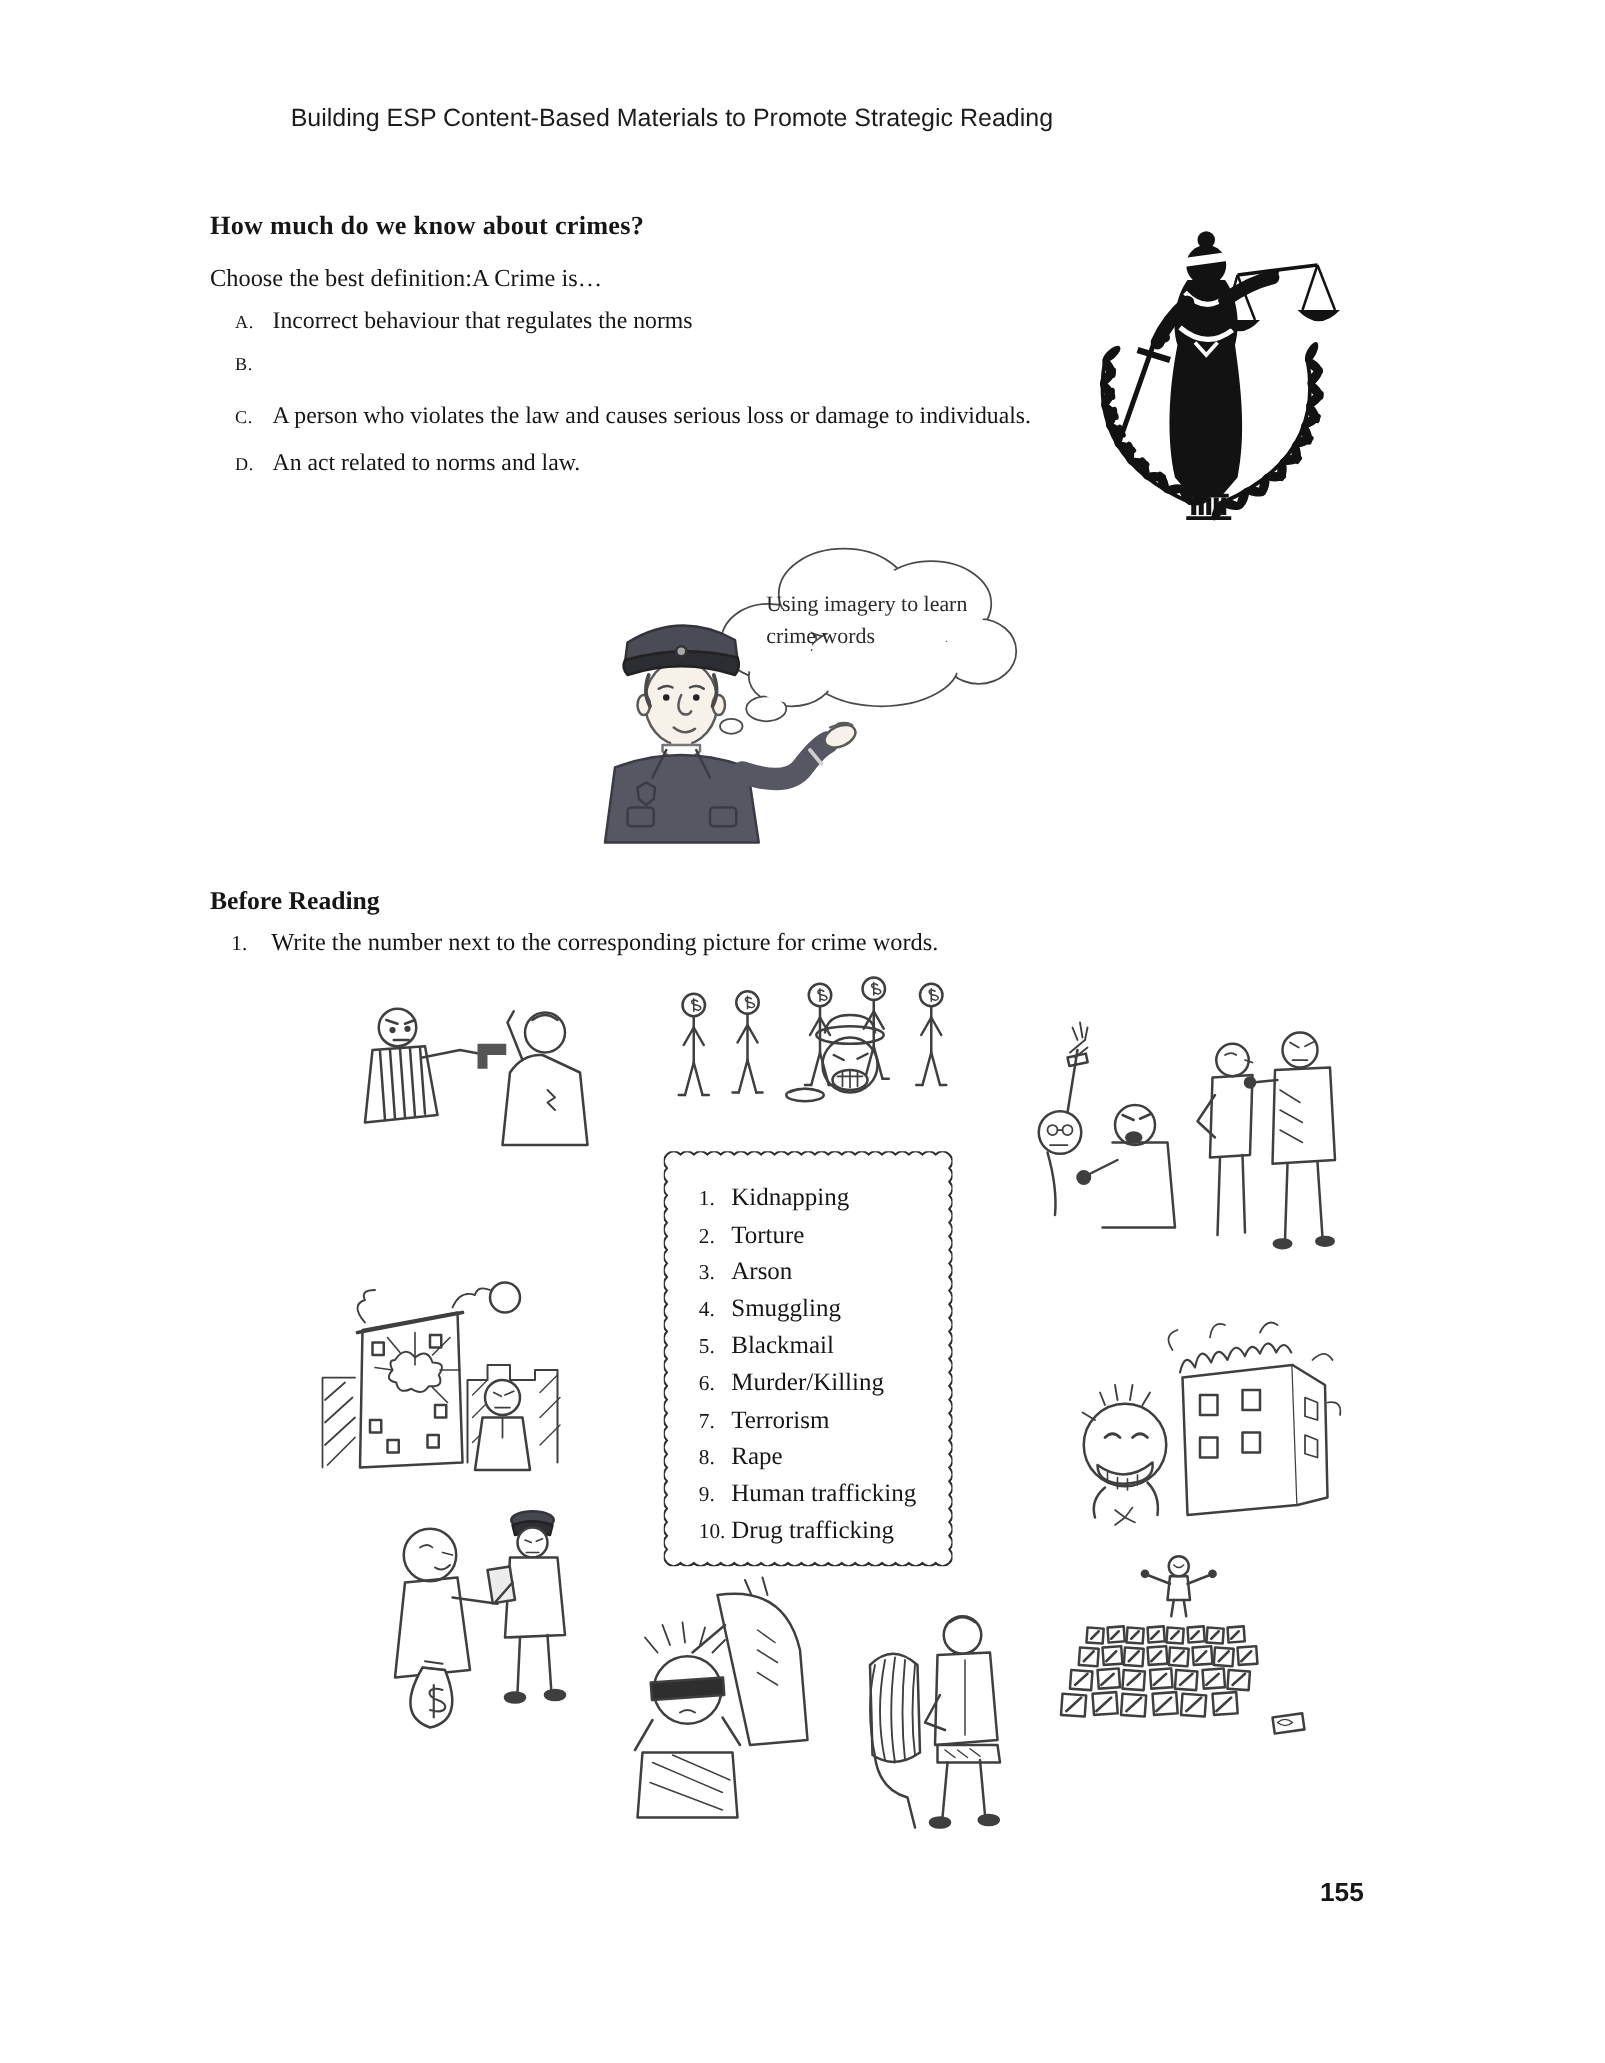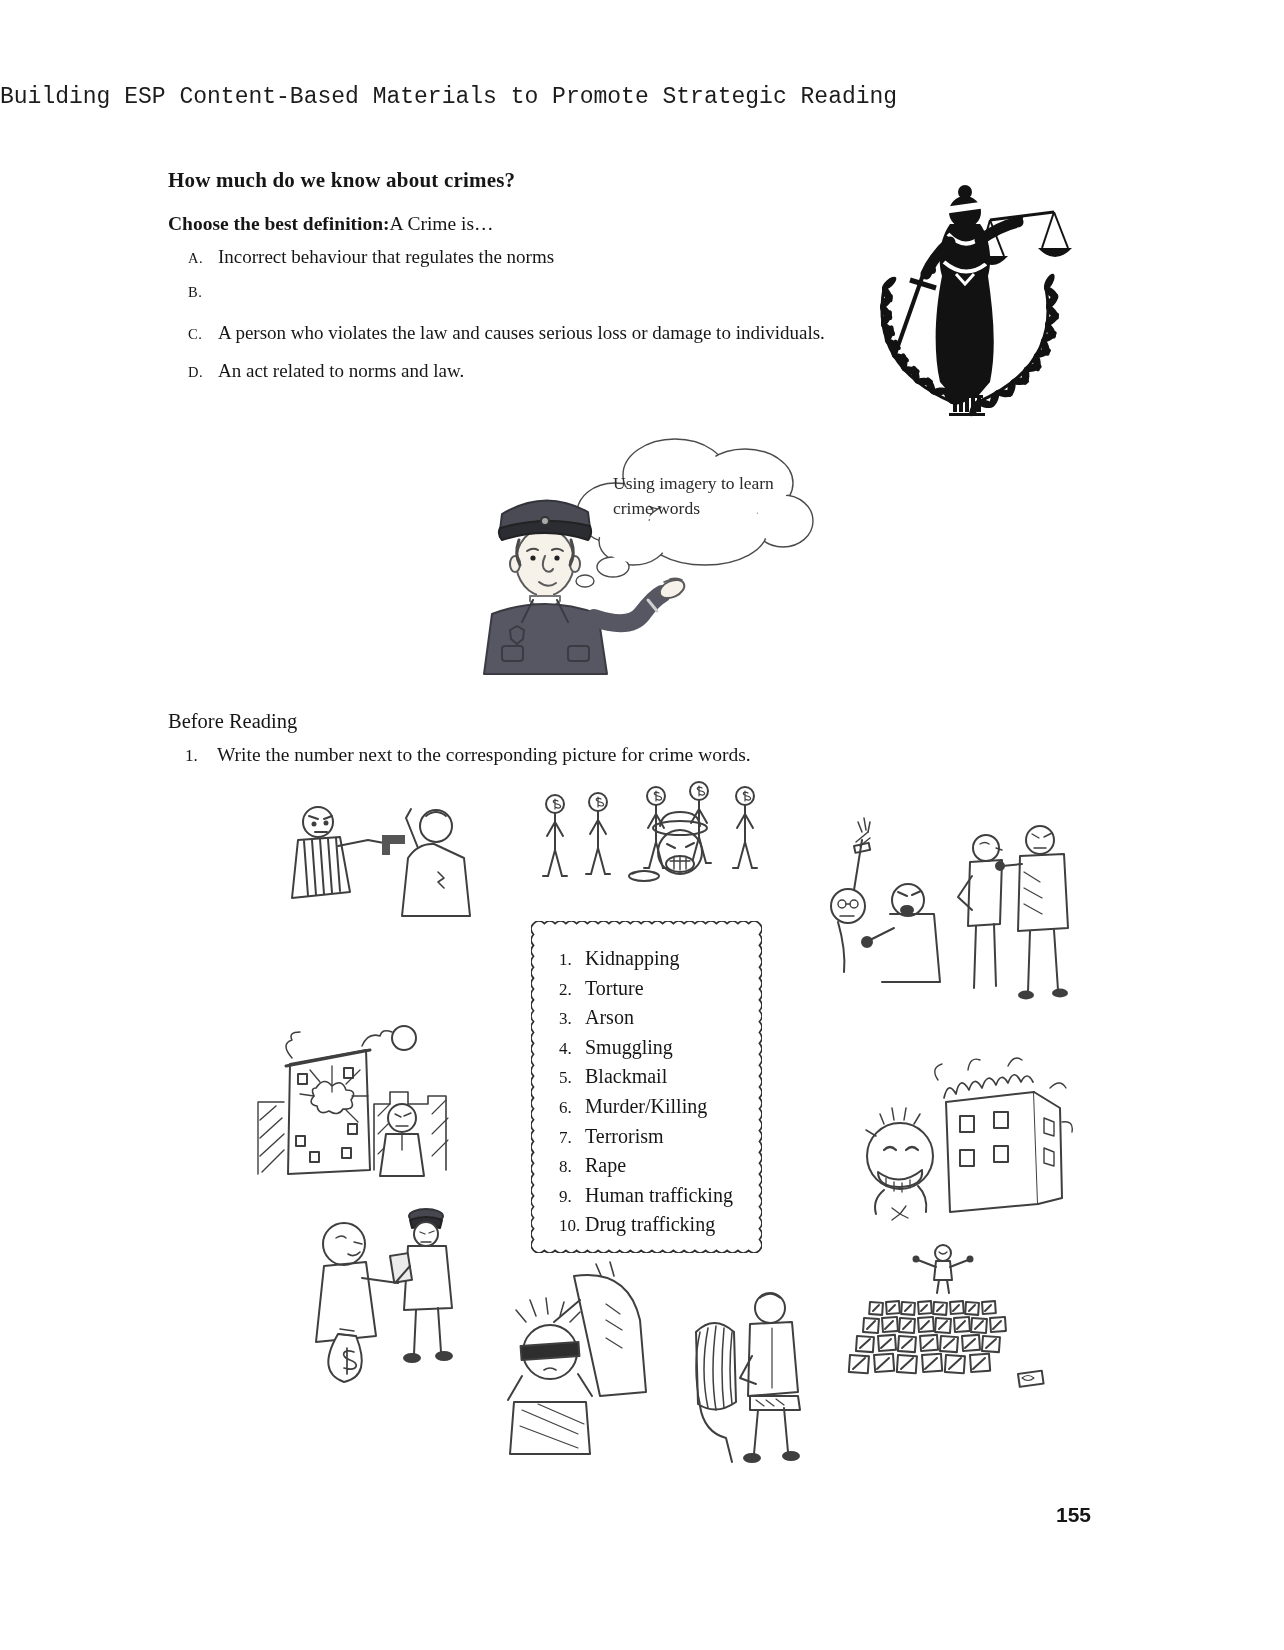--- a/index.html
+++ b/index.html
@@ -1,40 +1,40 @@
 <!DOCTYPE html>
 <html><head>
 <meta charset="utf-8">
 <style>
   *{margin:0;padding:0;box-sizing:border-box}
   html,body{background:#fff}
   .page{position:relative;width:1284px;height:1650px;background:#fff;color:#161616;
         font-family:"Liberation Serif","DejaVu Serif",serif;overflow:hidden}
 
-  .running-header{position:absolute;top:84px;left:0;right:209px;text-align:left;
-        font-family:Liberation Mono, monospace;font-size:23px;color:#1c1c1c}
+  .running-header{position:absolute;top:84px;left:0;right:209px;text-align:center;
+        font-family:Liberation Sans, sans-serif;font-size:20px;color:#1c1c1c}
 
   .ws-title{position:absolute;left:168px;top:168px;font-size:21px;font-weight:bold;letter-spacing:.2px}
   .def-line{position:absolute;left:168px;top:213px;font-size:19.5px}
-  .def-line .bold{font-weight:bold}
+  .def-line .bold{font-weight:normal}
   .def-line .stem{}
 
   .options{position:absolute;left:188px;top:246px;list-style:none}
   .options li{display:flex;align-items:baseline;height:38px;font-size:19px}
   .options .letter{width:30px;font-size:14.5px;letter-spacing:.5px}
 
   .justice{position:absolute;left:840px;top:176px;width:250px;height:242px}
 
   .bubble-wrap{position:absolute;left:555px;top:413px;width:272px;height:188px}
   .bubble-text{position:absolute;left:58px;top:58px;width:185px;text-align:left;
         font-size:17.5px;line-height:25px;color:#2a2a2a}
 
   .officer{position:absolute;left:440px;top:468px;width:262px;height:236px}
 
-  .before-heading{position:absolute;left:168px;top:710px;font-size:20.5px;font-weight:normal}
+  .before-heading{position:absolute;left:168px;top:710px;font-size:20.5px;font-weight:bold}
   .task-line{position:absolute;left:185px;top:744px;display:flex;align-items:baseline;font-size:19.5px}
   .task-line .num{width:32px;font-size:17px}
 
   .sketch{position:absolute}
   .sk{stroke:#3f3f3f;stroke-width:2;fill:none;stroke-linecap:round;stroke-linejoin:round}
 
   .crime-box{position:absolute;left:531px;top:921px;width:231px;height:332px;background:#fff}
   .crime-box svg{position:absolute;left:0;top:0;width:100%;height:100%}
   .crime-list{position:absolute;left:28px;top:26px;list-style:none}
   .crime-list li{display:flex;align-items:baseline;height:29.6px;font-size:20px}

